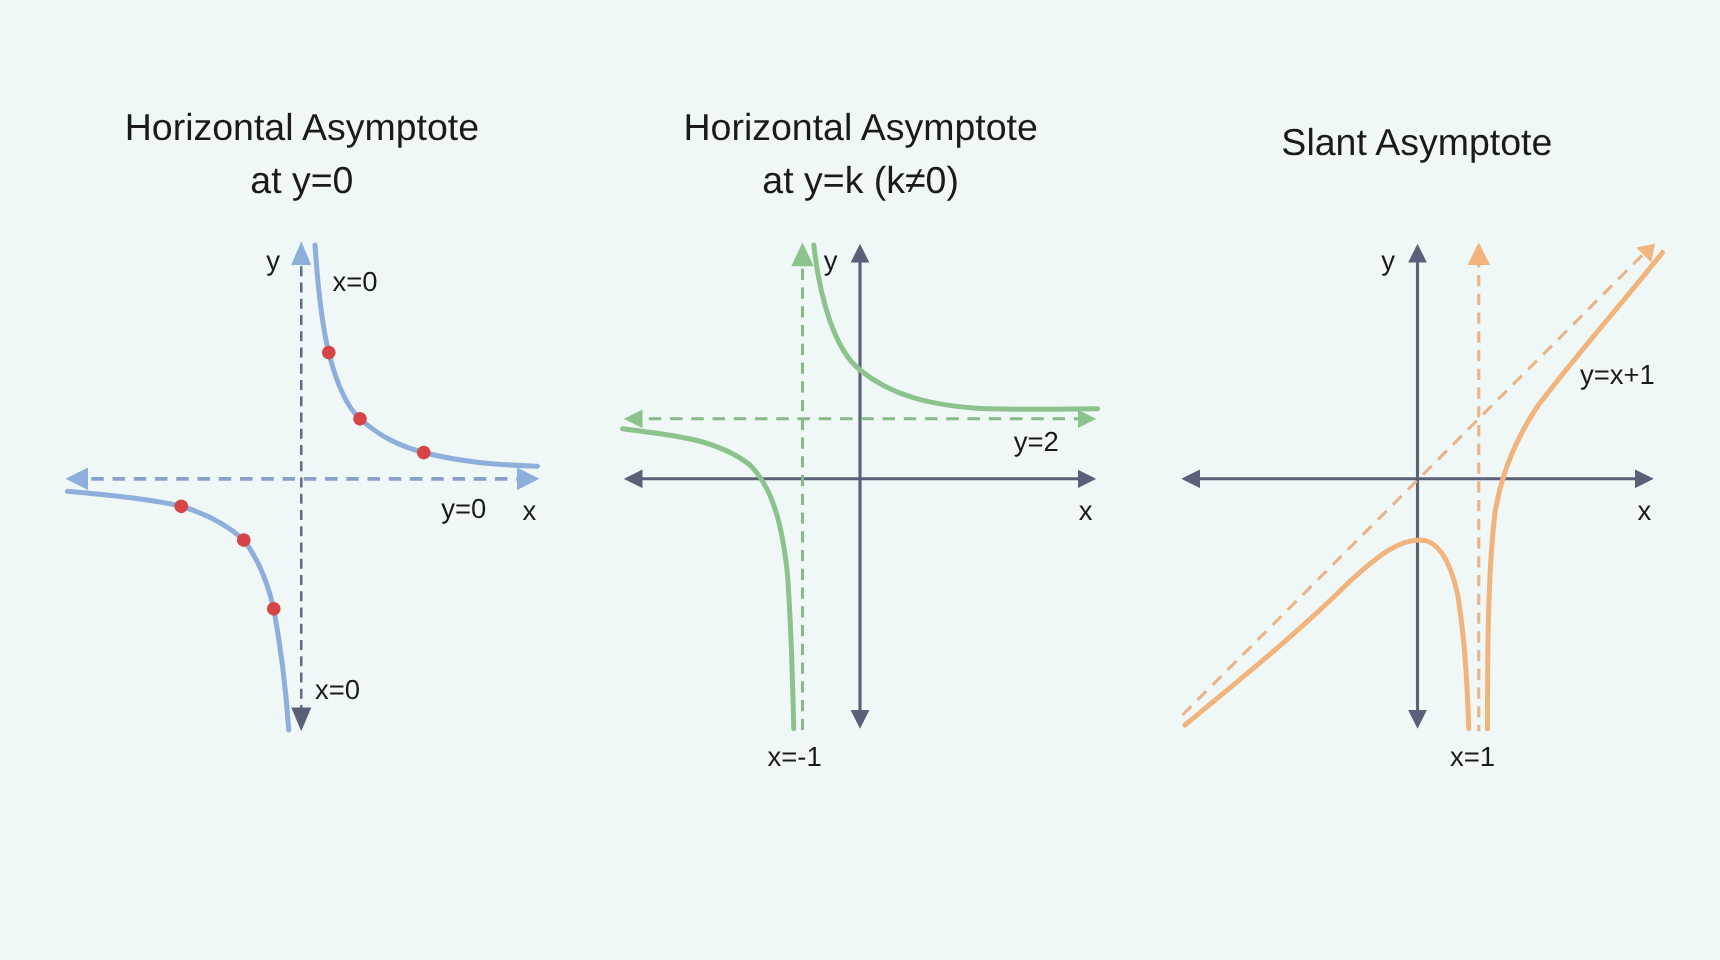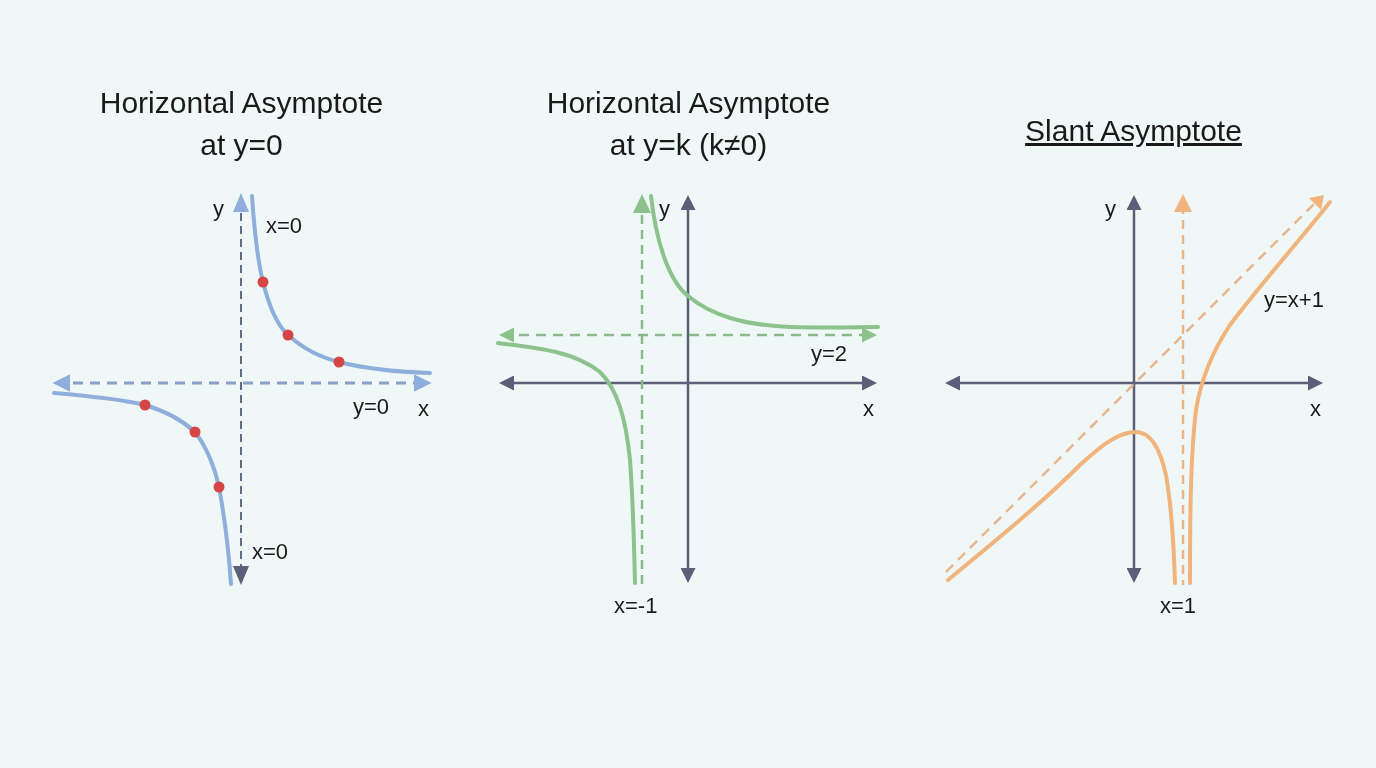--- a/index.html
+++ b/index.html
@@ -16,21 +16,21 @@
   svg.canvas { position:absolute; left:0; top:0; }
   .lbl { font-family:"Liberation Sans","DejaVu Sans",sans-serif; font-size:22px; fill:#1a1a1a; }
 </style>
 </head>
 <body>
 
 <div class="title" style="left:40px; top:82px; width:403px;">Horizontal Asymptote
 at y=0</div>
 <div class="title" style="left:487px; top:82px; width:403px;">Horizontal Asymptote
 at y=k (k≠0)</div>
-<div class="title" style="left:932px; top:110px; width:403px;text-decoration:underline;">Slant Asymptote</div>
+<div class="title" style="left:932px; top:94px; width:403px;">Slant Asymptote</div>
 
 <svg class="canvas" width="1376" height="768" viewBox="0 0 1376 768">
   <defs>
     <marker id="arBlue" viewBox="0 0 10 10" refX="8" refY="5" markerWidth="6" markerHeight="6" orient="auto-start-reverse">
       <path d="M0,0 L10,5 L0,10 z" fill="#8eaedb"></path>
     </marker>
     <marker id="arDark" viewBox="0 0 10 10" refX="8" refY="5" markerWidth="6" markerHeight="6" orient="auto-start-reverse">
       <path d="M0,0 L10,5 L0,10 z" fill="#5b5f78"></path>
     </marker>
     <marker id="arGreen" viewBox="0 0 10 10" refX="8" refY="5" markerWidth="6" markerHeight="6" orient="auto-start-reverse">

